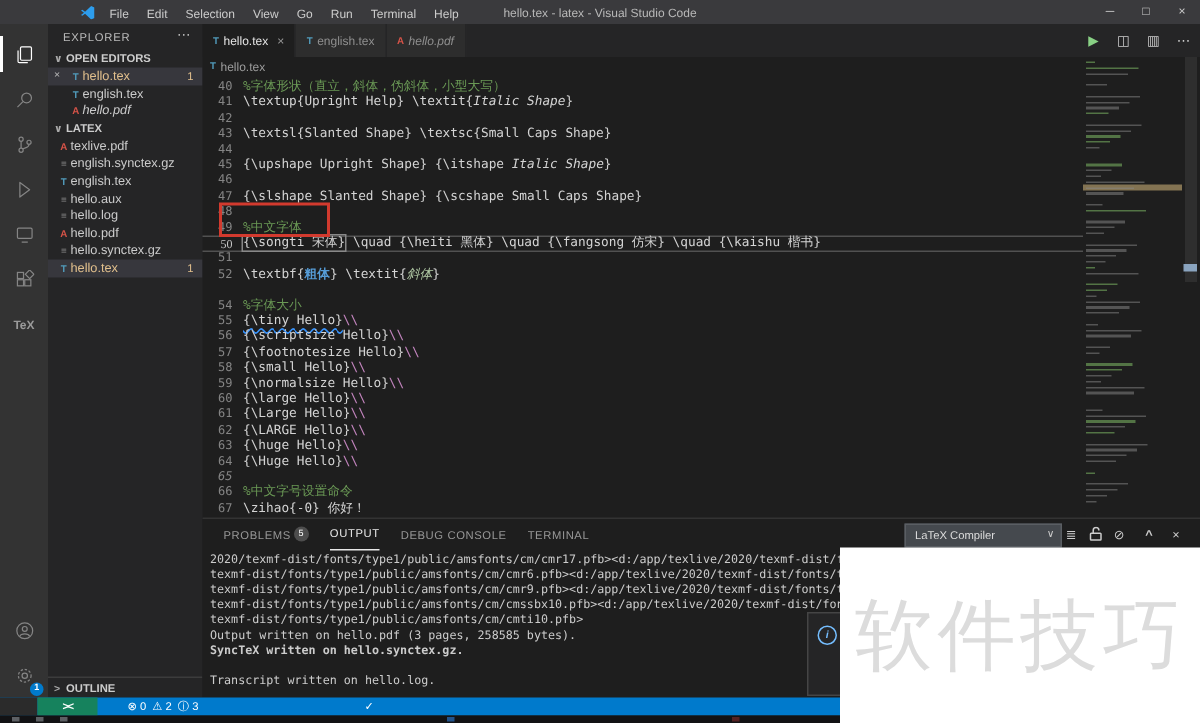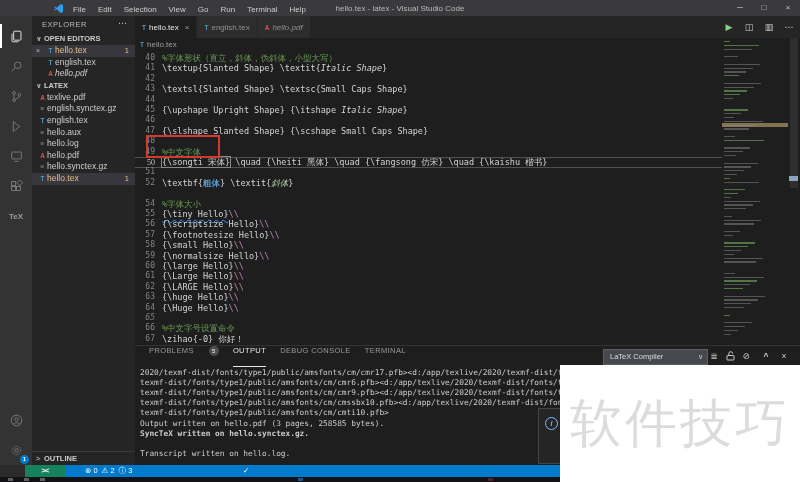--- a/index.html
+++ b/index.html
@@ -65,21 +65,21 @@
   .minimap{position:absolute;left:722px;top:38px;width:66px;height:307px;background:#1e1e1e;overflow:hidden;}
   .mbar{position:absolute;height:1.2px;background:#8a8a8a;opacity:.5;}
   .mbar.g{background:#6a9955;opacity:.7;}
   .mmsel{position:absolute;left:0;width:66px;top:85px;height:4px;background:rgba(215,186,125,.55);}
   .scrollbar{position:absolute;left:788px;top:38px;width:12px;height:307px;}
   .sthumb{position:absolute;left:2px;top:0;width:8px;height:150px;background:rgba(121,121,121,.18);}
   .ovmark{position:absolute;left:1px;top:138px;width:9px;height:5px;background:#9ab8d8;opacity:.85;}
   
   .panel{position:absolute;left:135px;top:345px;right:0;bottom:17px;background:#1e1e1e;border-top:1px solid #333333;overflow:hidden;}
   .ptabs{position:absolute;left:0;top:0;right:0;height:20px;display:flex;align-items:center;font-size:7.5px;color:#989898;}
-  .ptab{margin-left:14px;letter-spacing:.4px;cursor:pointer;display:flex;align-items:flex-start;gap:15px;height:20px;}
+  .ptab{margin-left:14px;letter-spacing:.4px;cursor:pointer;display:flex;align-items:center;gap:2px;height:20px;}
   .ptab.active{color:#e7e7e7;border-bottom:1px solid #e7e7e7;}
   .pbadge{width:10px;height:10px;border-radius:50%;background:#4d4d4d;color:#ffffff;font-size:6px;line-height:10px;text-align:center;}
   .pdrop{position:absolute;left:468px;top:3px;width:97px;height:14px;background:#45494e;border:1px solid #5a5e63;
          font-size:7.5px;line-height:13px;color:#dddddd;padding-left:6px;cursor:pointer;}
   .pdrop .dchev{position:absolute;right:4px;top:0;font-size:7px;color:#cccccc;}
   .pact{position:absolute;top:3px;width:16px;height:14px;text-align:center;line-height:14px;font-size:8.5px;color:#cccccc;cursor:pointer;}
   .outwrap{position:absolute;left:5px;top:22px;right:0;bottom:0;font-family:"DejaVu Sans Mono","Liberation Mono",monospace;}
   .oline{position:absolute;left:0;height:10.1px;line-height:10.1px;font-size:7.8px;color:#cccccc;white-space:nowrap;}
   
   .statusbar{position:absolute;left:0;right:0;top:465px;height:12px;background:#007acc;color:#ffffff;font-size:7.5px;line-height:12px;}
@@ -226,21 +226,21 @@
     <span>hello.tex</span>
   </div>
 
   <div class="codearea">
       <div class="cline" style="top: 0px;">
         <span class="lnum">40</span>
         <span class="ltext"><span class="c-comment">%字体形状（直立，斜体，伪斜体，小型大写）</span></span>
       </div>
       <div class="cline" style="top: 10.4px;">
         <span class="lnum">41</span>
-        <span class="ltext"><span class="c-code">\textup{Slanted Shape} \textit{</span><span class="c-em">Italic Shape</span><span class="c-code">}</span></span>
+        <span class="ltext"><span class="c-code">\textup{Upright Help} \textit{</span><span class="c-em">Italic Shape</span><span class="c-code">}</span></span>
       </div>
       <div class="cline" style="top: 20.8px;">
         <span class="lnum">42</span>
         <span class="ltext"></span>
       </div>
       <div class="cline" style="top: 31.2px;">
         <span class="lnum">43</span>
         <span class="ltext"><span class="c-code">\textsl{Slanted Shape} \textsc{Small Caps Shape}</span></span>
       </div>
       <div class="cline" style="top: 41.6px;">

